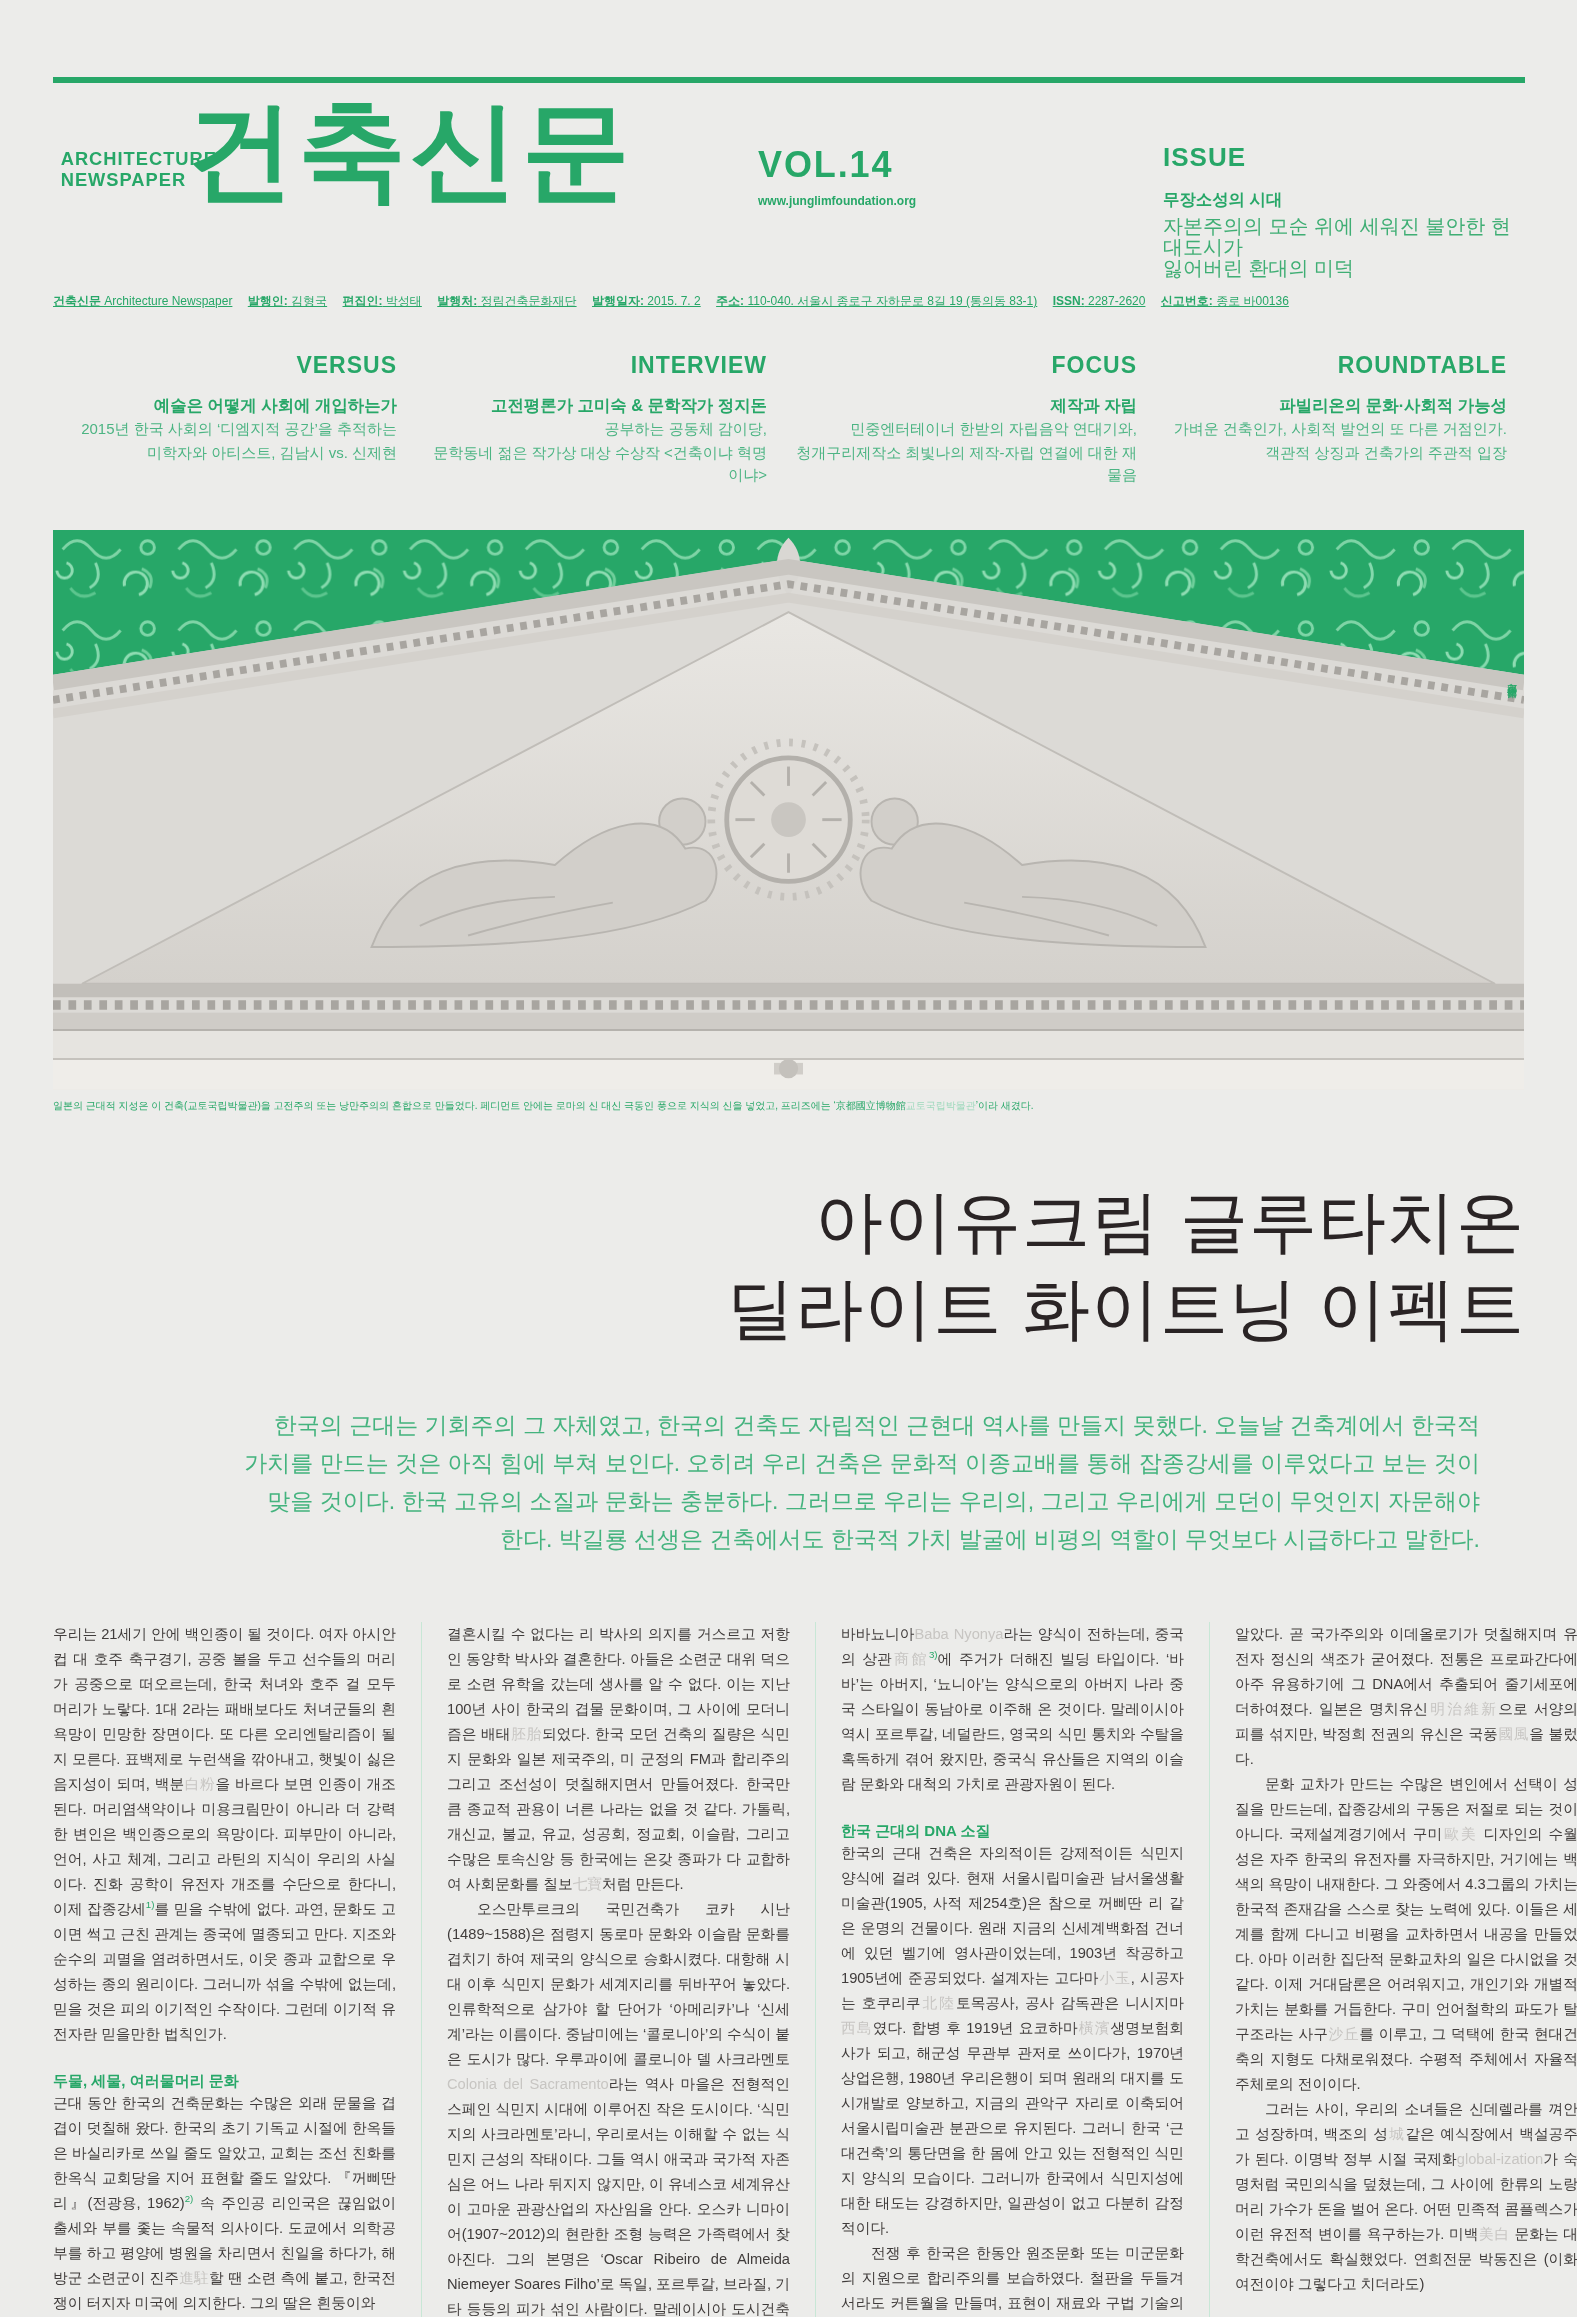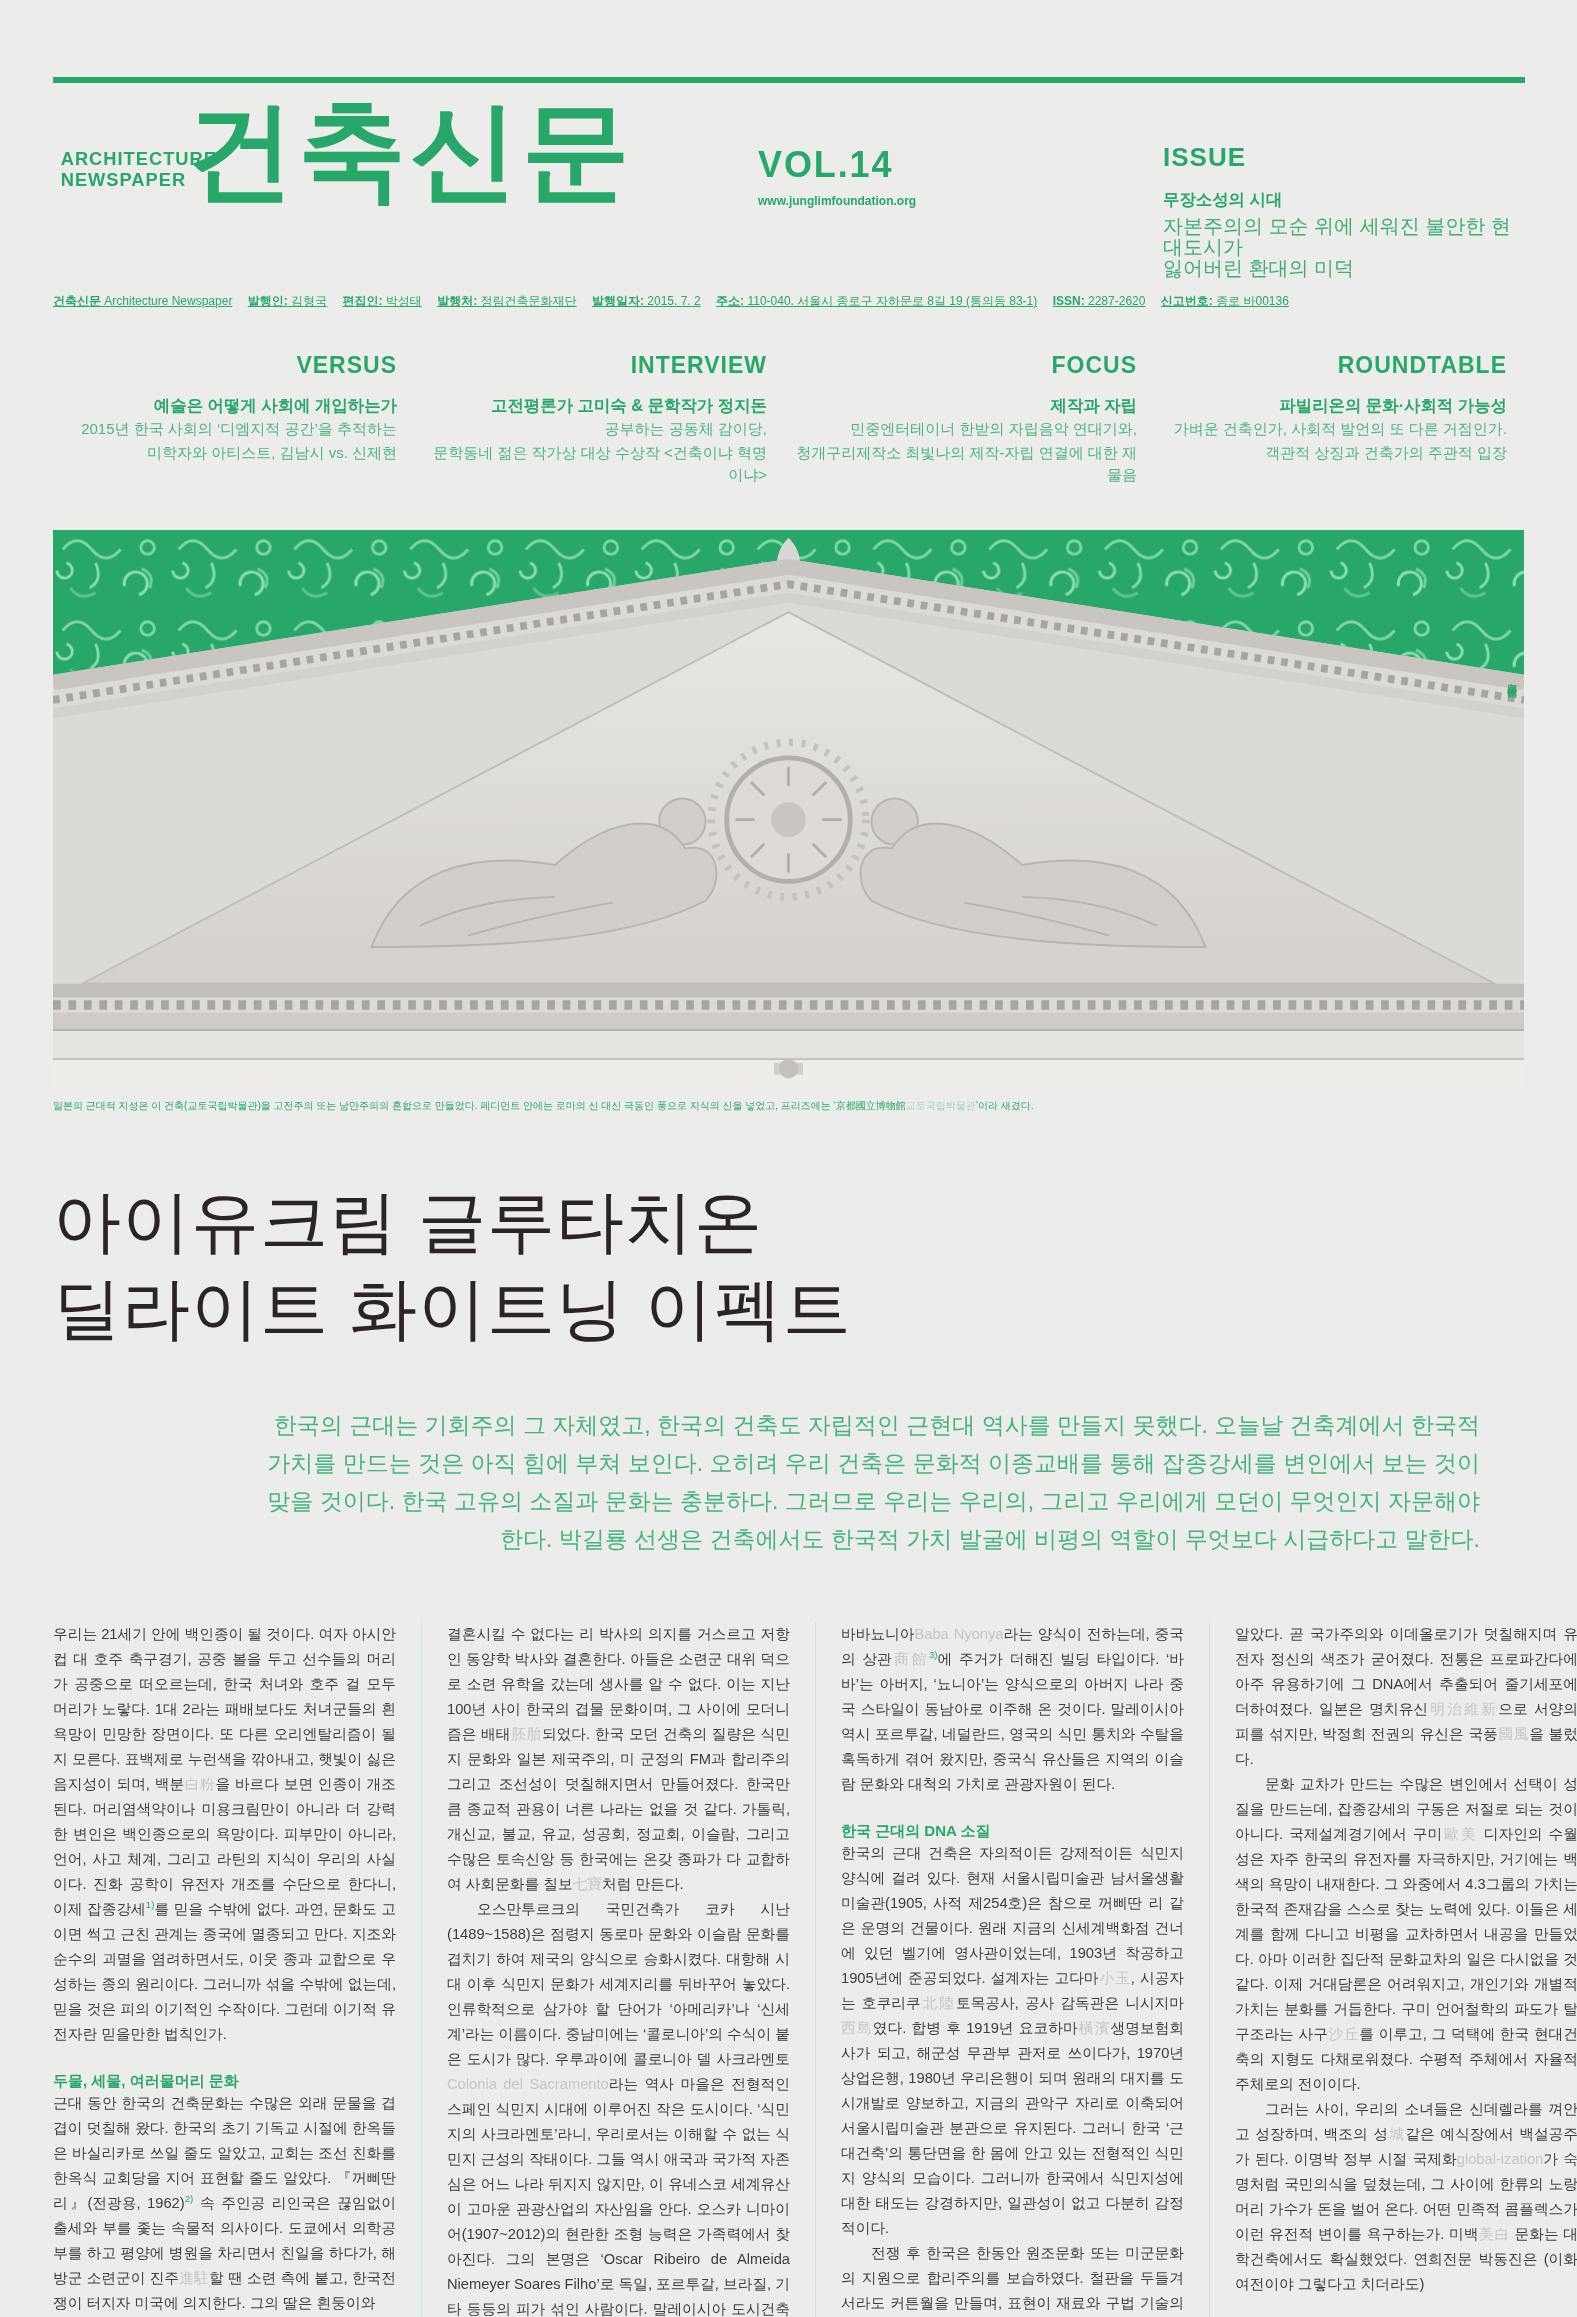--- a/index.html
+++ b/index.html
@@ -35,21 +35,21 @@
   .section-head{font-size:16.4px;font-weight:bold;color:#27a768;margin:15.4px 0 0;}
   .section-line{font-size:15px;line-height:22px;color:#4cb483;margin:1.9px 0 0;}
   
   .photo{position:relative;margin-top:44px;width:1471px;height:560px;background:#d8d6d2;}
   .photo svg{display:block;}
   .photo-credit{position:absolute;right:5.8px;top:145px;writing-mode:vertical-rl;
     font-size:9.7px;color:#27a768;letter-spacing:1px;}
   .caption{margin-top:8px;font-size:10px;line-height:15.4px;color:#27a768;}
   .caption .muted{color:#9ed9bc;}
   
-  .headline{margin-top:64px;text-align:left;color:#2a2425;
+  .headline{margin-top:64px;text-align:right;color:#2a2425;
     font-size:68px;line-height:87px;font-weight:400;letter-spacing:1px;}
   
   .intro{margin:54px 0 0 75px;width:1352px;color:#44b37e;text-align:right;}
   .intro-line{font-size:23px;line-height:38px;}
   
   .article{display:flex;margin-top:64px;}
   .article-col{width:343px;flex:none;padding-right:25px;}
   .article-col + .article-col{border-left:1px solid #c8e7d6;padding-left:25px;}
   .bp{font-size:14.7px;line-height:25px;text-align:justify;color:#403c3b;margin:0;}
   .bp.indent{text-indent:30px;}
@@ -185,21 +185,21 @@
 
   <p class="caption" id="caption"><span>일본의 근대적 지성은 이 건축(교토국립박물관)을 고전주의 또는 낭만주의의 혼합으로 만들었다. 페디먼트 안에는 로마의 신 대신 극동인 풍으로 지식의 신을 넣었고, 프리즈에는 ‘京都國立博物館</span><span class="muted">교토국립박물관</span><span>’이라 새겼다.</span></p>
 
   <div class="headline">
     <div>아이유크림 글루타치온</div>
     <div>딜라이트 화이트닝 이펙트</div>
   </div>
 
   <div class="intro" id="intro">
       <div class="intro-line">한국의 근대는 기회주의 그 자체였고, 한국의 건축도 자립적인 근현대 역사를 만들지 못했다. 오늘날 건축계에서 한국적</div>
-      <div class="intro-line">가치를 만드는 것은 아직 힘에 부쳐 보인다. 오히려 우리 건축은 문화적 이종교배를 통해 잡종강세를 변인에서 보는 것이</div>
+      <div class="intro-line">가치를 만드는 것은 아직 힘에 부쳐 보인다. 오히려 우리 건축은 문화적 이종교배를 통해 잡종강세를 이루었다고 보는 것이</div>
       <div class="intro-line">맞을 것이다. 한국 고유의 소질과 문화는 충분하다. 그러므로 우리는 우리의, 그리고 우리에게 모던이 무엇인지 자문해야</div>
       <div class="intro-line">한다. 박길룡 선생은 건축에서도 한국적 가치 발굴에 비평의 역할이 무엇보다 시급하다고 말한다.</div>
     </div>
 
   <div class="article" id="article">
       <div class="article-col">
         <p class="bp"><span>우리는 21세기 안에 백인종이 될 것이다. 여자 아시안컵 대 호주 축구경기, 공중 볼을 두고 선수들의 머리가 공중으로 떠오르는데, 한국 처녀와 호주 걸 모두 머리가 노랗다. 1대 2라는 패배보다도 처녀군들의 흰 욕망이 민망한 장면이다. 또 다른 오리엔탈리즘이 될지 모른다. 표백제로 누런색을 깎아내고, 햇빛이 싫은 음지성이 되며, 백분</span><span class="muted">白粉</span><span>을 바르다 보면 인종이 개조된다. 머리염색약이나 미용크림만이 아니라 더 강력한 변인은 백인종으로의 욕망이다. 피부만이 아니라, 언어, 사고 체계, 그리고 라틴의 지식이 우리의 사실이다. 진화 공학이 유전자 개조를 수단으로 한다니, 이제 잡종강세</span><sup class="fn">1)</sup><span>를 믿을 수밖에 없다. 과연, 문화도 고이면 썩고 근친 관계는 종국에 멸종되고 만다. 지조와 순수의 괴멸을 염려하면서도, 이웃 종과 교합으로 우성하는 종의 원리이다. 그러니까 섞을 수밖에 없는데, 믿을 것은 피의 이기적인 수작이다. 그런데 이기적 유전자란 믿을만한 법칙인가.</span></p>
         <h4 class="bh">두물, 세물, 여러물머리 문화</h4>
         <p class="bp"><span>근대 동안 한국의 건축문화는 수많은 외래 문물을 겹겹이 덧칠해 왔다. 한국의 초기 기독교 시절에 한옥들은 바실리카로 쓰일 줄도 알았고, 교회는 조선 친화를 한옥식 교회당을 지어 표현할 줄도 알았다. 『꺼삐딴 리』(전광용, 1962)</span><sup class="fn">2)</sup><span> 속 주인공 리인국은 끊임없이 출세와 부를 좇는 속물적 의사이다. 도쿄에서 의학공부를 하고 평양에 병원을 차리면서 친일을 하다가, 해방군 소련군이 진주</span><span class="muted">進駐</span><span>할 땐 소련 측에 붙고, 한국전쟁이 터지자 미국에 의지한다. 그의 딸은 흰둥이와</span></p>
       </div>

